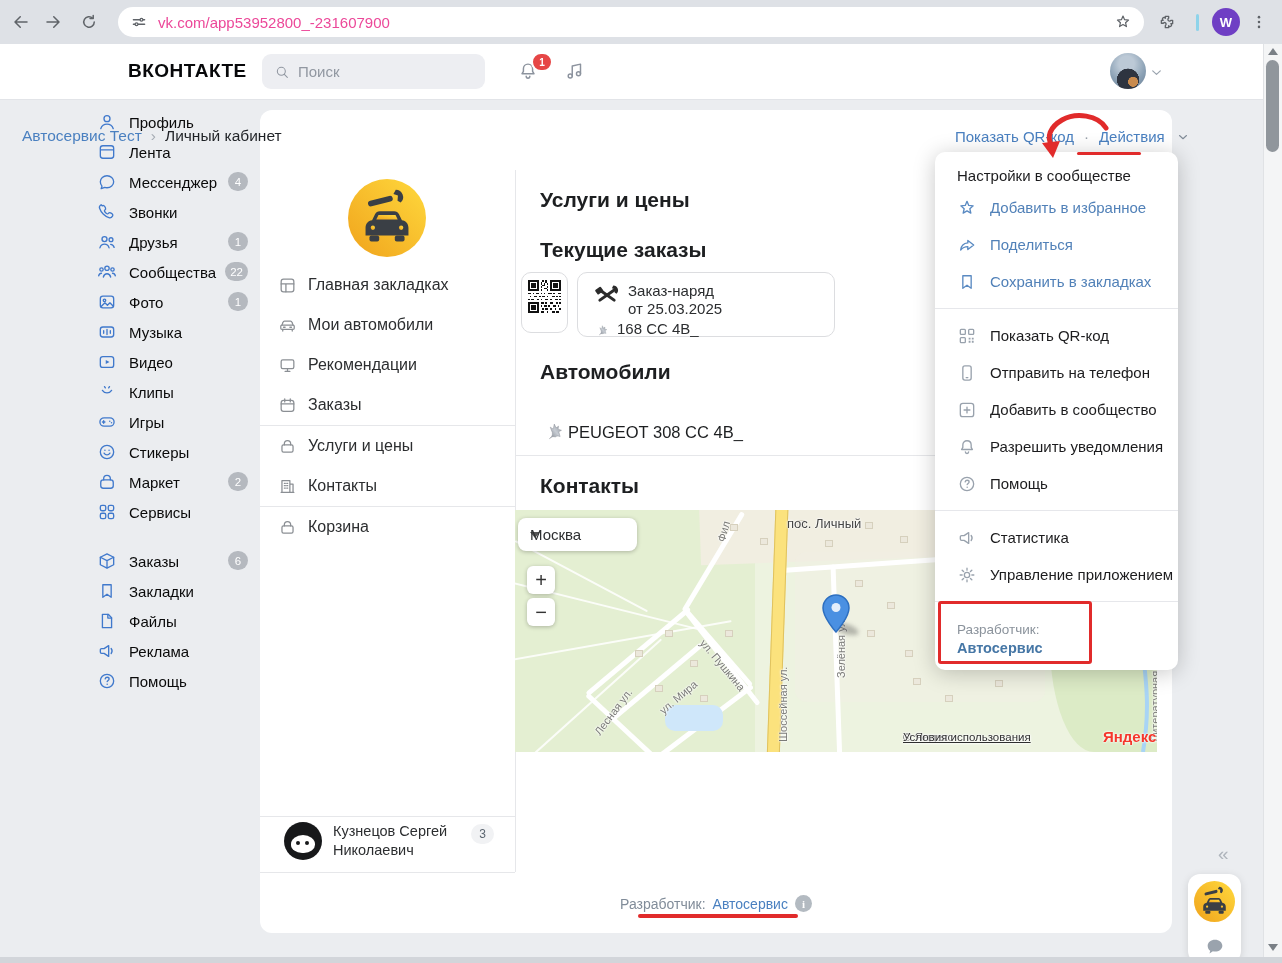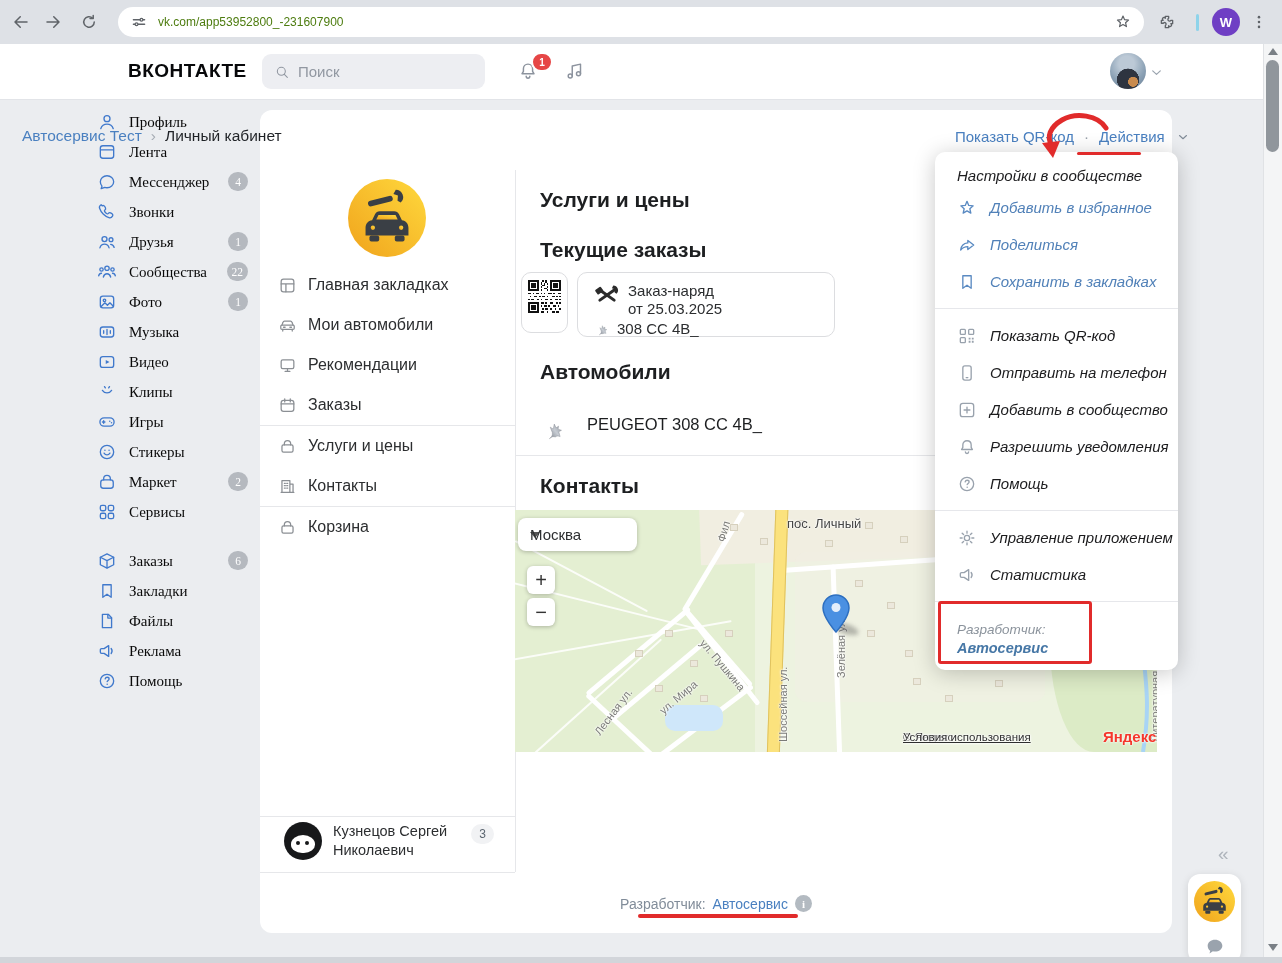--- a/index.html
+++ b/index.html
@@ -4,21 +4,21 @@
 <style>
   html,body{margin:0;padding:0;width:1282px;height:963px;overflow:hidden;
     font-family:"Liberation Sans",sans-serif;background:#ebedf0;}
   .abs{position:absolute;}
   
   .browser-bar{left:0;top:0;width:1282px;height:44px;background:#dee1e6;z-index:5;}
   .b-ic{color:#5f6368;display:flex;align-items:center;justify-content:center;}
   .b-ic svg{width:18px;height:18px;}
   .url-pill{left:118px;top:7px;width:1026px;height:30px;background:#fff;border-radius:15px;
     display:flex;align-items:center;padding:0 12px;box-sizing:border-box;gap:10px;}
-  .url-text{font-size:12px;color:#4d7c0f;flex:1;}
+  .url-text{font-size:15px;color:#ec4899;flex:1;}
   .profile-chip{left:1212px;top:8px;width:28px;height:28px;border-radius:50%;background:#6f3fc4;
     color:#fff;font-size:13px;font-weight:700;display:flex;align-items:center;justify-content:center;}
   .ext-divider{left:1196px;top:14px;width:3px;height:17px;background:#8ed3ea;border-radius:2px;}
   
   .vk-header{left:0;top:44px;width:1282px;height:55px;background:#fff;border-bottom:1px solid #e2e4e8;z-index:5;}
   .vk-logo{left:92px;top:57px;width:28px;height:28px;border-radius:8px;background:#2b7ef2;color:#fff;
     font-size:12px;font-weight:800;display:flex;align-items:center;justify-content:center;}
   .vk-wordmark{left:128px;top:60px;font-size:19px;font-weight:800;color:#07080a;letter-spacing:.5px;}
   .vk-search{left:262px;top:54px;width:223px;height:35px;background:#edeef2;border-radius:9px;
     display:flex;align-items:center;gap:8px;padding:0 12px;box-sizing:border-box;color:#8f949d;}
@@ -28,21 +28,21 @@
   .hdr-ic svg{width:22px;height:22px;}
   .notif-badge{left:531px;top:52px;min-width:12px;height:12px;padding:2px 3px;background:#e64646;border:2px solid #fff;
     border-radius:10px;color:#fff;font-size:10px;font-weight:700;display:flex;align-items:center;justify-content:center;z-index:6;}
   .hdr-avatar{left:1110px;top:53px;width:36px;height:36px;border-radius:50%;
     background:
       radial-gradient(circle at 64% 80%, #c98b4e 0 13%, rgba(0,0,0,0) 14%),
       radial-gradient(circle at 50% 74%, #2e3440 0 34%, rgba(0,0,0,0) 35%),
       radial-gradient(circle at 46% 30%, #bcc9d6 0 24%, #8aa0b4 60%, #657a90 100%);}
   .hdr-chevron{left:1150px;top:65px;width:13px;height:13px;color:#99a2ad;}
   
-  .vk-sidebar{left:88px;top:107px;width:162px;font-family:Liberation Serif, serif;}
+  .vk-sidebar{left:88px;top:107px;width:162px;}
   .nav-item{position:relative;height:30px;display:flex;align-items:center;gap:12px;padding-left:9px;cursor:pointer;}
   .nav-ic{width:20px;height:20px;color:#4079cc;flex:0 0 auto;display:inline-flex;}
   .nav-ic svg{width:100%;height:100%;}
   .nav-label{font-size:15px;color:#0a0a0a;}
   .nav-badge{position:absolute;right:2px;top:5px;min-width:10px;height:15px;padding:2px 5px;background:#b5b9bf;
     border-radius:11px;color:#fff;font-size:11.5px;display:flex;align-items:center;justify-content:center;}
   .sidebar-gap{height:19px;}
   
   .card{left:260px;top:110px;width:912px;height:823px;background:#fff;border-radius:12px;z-index:1;}
   .breadcrumb{left:22px;top:127px;display:flex;align-items:center;gap:9px;font-size:15.5px;z-index:2;}
@@ -76,21 +76,21 @@
   .h2{font-size:21px;font-weight:600;color:#1d1f21;z-index:2;}
   .order-qr-box{left:521px;top:272px;width:47px;height:61px;border:1px solid #dcdde0;border-radius:10px;z-index:2;
     display:flex;justify-content:center;padding-top:7px;box-sizing:border-box;}
   .order-qr-box svg{width:33px;height:33px;}
   .order-card{left:577px;top:272px;width:258px;height:65px;border:1px solid #dcdde0;border-radius:10px;z-index:2;box-sizing:border-box;padding:9px 0 0 16px;}
   .order-line{display:flex;gap:8px;}
   .tools{width:26px;height:26px;color:#2b2b2b;flex:0 0 auto;}
   .order-txt{font-size:15px;color:#2c2e30;line-height:18px;}
   .order-car{display:flex;align-items:center;gap:6px;margin-top:2px;font-size:15px;color:#2c2e30;}
   .lion-sm{width:17px;height:17px;}
-  .car-row{left:541px;top:415px;display:flex;align-items:flex-start;gap:19px;z-index:2;}
+  .car-row{left:541px;top:415px;display:flex;align-items:flex-end;gap:0;z-index:2;}
   .lion-lg{width:27px;height:27px;}
   .car-name{font-size:16.5px;color:#1c1e20;}
   .c-div{left:515px;top:455px;width:642px;height:1px;background:#e6e7ea;z-index:2;}
   
   .footer{left:260px;top:895px;width:912px;display:flex;align-items:center;justify-content:center;gap:7px;z-index:2;font-size:14px;}
   .footer .dev-l{color:#818c99;}
   .footer .dev-n{color:#4a80c0;}
   .info-dot{width:17px;height:17px;border-radius:50%;background:#b3bac1;color:#fff;font-size:11px;font-weight:700;
     display:flex;align-items:center;justify-content:center;font-family:"Liberation Serif",serif;}
   
@@ -120,21 +120,21 @@
   .sel-tri{width:0;height:0;border-left:5px solid transparent;border-right:5px solid transparent;border-top:6px solid #565656;position:static;}
   .zoom-btn{left:12px;width:28px;height:28px;background:#fff;border-radius:6px;box-shadow:0 1px 4px rgba(0,0,0,.25);
     display:flex;align-items:center;justify-content:center;font-size:20px;color:#333;}
   .pin-shadow{left:318px;top:114px;width:26px;height:10px;background:rgba(70,70,70,.35);border-radius:50%;filter:blur(2px);transform:rotate(18deg);}
   .pin{left:306px;top:84px;width:30px;height:40px;}
   .map-copy{left:388px;top:221px;font-size:11.5px;color:#2f2f2f;text-shadow:0 0 2px #fff,0 0 2px #fff,0 0 3px #fff;display:flex;gap:5px;white-space:nowrap;}
   .map-copy .terms{text-decoration:underline;cursor:pointer;}
   .ya-logo{left:588px;top:218px;font-size:15px;font-weight:700;color:#f5372c;text-shadow:0 0 2px #fff,0 0 3px #fff;}
   
   .dropdown{left:935px;top:152px;width:243px;background:#fff;border-radius:10px;z-index:30;
-    box-shadow:0 3px 22px rgba(0,0,0,.22);padding-bottom:12px;font-style:italic;}
+    box-shadow:0 3px 22px rgba(0,0,0,.22);padding-bottom:12px;}
   .dd-title{padding:15px 0 5px 22px;font-size:15px;color:#1c1c1e;}
   .dd-item{height:37px;display:flex;align-items:center;gap:13px;padding-left:22px;cursor:pointer;}
   .dd-ic{width:20px;height:20px;color:#99a2ad;display:inline-flex;flex:0 0 auto;}
   .dd-ic svg{width:100%;height:100%;}
   .dd-label{font-size:15px;color:#1c1c1e;}
   .dd-item.blue .dd-ic{color:#5a8ac2;}
   .dd-item.blue .dd-label{color:#5181b8;}
   .dd-div{height:1px;background:#e6e7eb;margin:8px 0;}
   .dd-dev{padding:10px 0 0 22px;line-height:19px;}
   .dd-dev-label{font-size:13.5px;color:#8b939c;}
@@ -600,21 +600,21 @@
           <defs>
             <linearGradient id="pg1" x1="0" y1="1" x2="1" y2="0">
               <stop offset="0" stop-color="#7f858d"></stop>
               <stop offset=".5" stop-color="#c7ccd3"></stop>
               <stop offset="1" stop-color="#8f959d"></stop>
             </linearGradient>
           </defs>
           <path fill="url(#pg1)" stroke="#888e96" stroke-width=".4" d="M7.5 21c2-1.2 2.9-3 2.6-5.3l-1.9-4.9 2.7 1.7.9-4.5 1.6 3.4 2.2-1.5-.4 2.7 3 1-2.4 1.2 1.2 4.4c-1.6-.8-3-.7-4.3.3-1.8-.6-3.5-.2-5.2 1.5z"></path>
         </svg>
       </span>
-    <span>308 CC 4B_</span>
+    <span>168 CC 4B_</span>
   </div>
 </div>
 
 <div class="abs h2" style="left:540px;top:360px;z-index:2">Автомобили</div>
 <div class="abs car-row">
   <span class="lion-lg" style="display:inline-flex">
       <svg viewBox="0 0 24 24">
         <defs>
           <linearGradient id="pg1" x1="0" y1="1" x2="1" y2="0">
             <stop offset="0" stop-color="#7f858d"></stop>
@@ -819,34 +819,34 @@
           </svg>
         </span>
     <span class="dd-label">Помощь</span>
   </div>
     </div>
   <div class="dd-div"></div>
   <div>
       <div class="dd-item">
     <span class="dd-ic">
           <svg viewBox="0 0 24 24" fill="none" stroke="currentColor" stroke-width="1.6" stroke-linecap="round" stroke-linejoin="round">
+            <path d="M14 5.5v13l-5.5-3.7H5.5A1.5 1.5 0 0 1 4 13.3v-2.6a1.5 1.5 0 0 1 1.5-1.5h3z"></path>
+            <path d="M17 9a5 5 0 0 1 0 6"></path>
+          </svg>
+        </span>
+    <span class="dd-label">Статистика</span>
+  </div>
+      <div class="dd-item">
+    <span class="dd-ic">
+          <svg viewBox="0 0 24 24" fill="none" stroke="currentColor" stroke-width="1.6" stroke-linecap="round" stroke-linejoin="round">
             <circle cx="12" cy="12" r="3.2"></circle>
             <path d="M12 3.8v2.4M12 17.8v2.4M3.8 12h2.4M17.8 12h2.4M6.2 6.2l1.7 1.7M16.1 16.1l1.7 1.7M17.8 6.2l-1.7 1.7M7.9 16.1l-1.7 1.7"></path>
           </svg>
         </span>
     <span class="dd-label">Управление приложением</span>
-  </div>
-      <div class="dd-item">
-    <span class="dd-ic">
-          <svg viewBox="0 0 24 24" fill="none" stroke="currentColor" stroke-width="1.6" stroke-linecap="round" stroke-linejoin="round">
-            <path d="M14 5.5v13l-5.5-3.7H5.5A1.5 1.5 0 0 1 4 13.3v-2.6a1.5 1.5 0 0 1 1.5-1.5h3z"></path>
-            <path d="M17 9a5 5 0 0 1 0 6"></path>
-          </svg>
-        </span>
-    <span class="dd-label">Статистика</span>
   </div>
     </div>
   <div class="dd-div"></div>
   <div class="dd-dev">
     <div class="dd-dev-label">Разработчик:</div>
     <div class="dd-dev-name">Автосервис</div>
   </div>
 </div>
 
 <div class="abs red-rect"></div>

